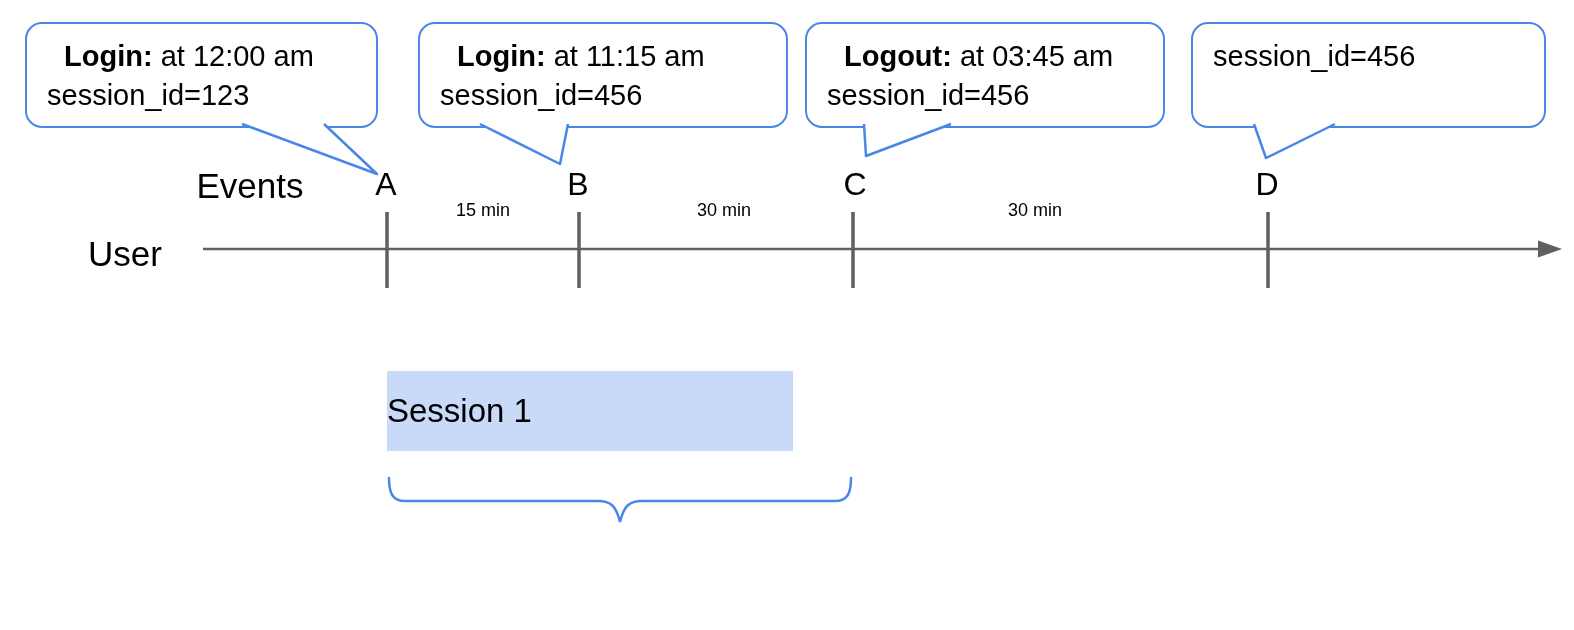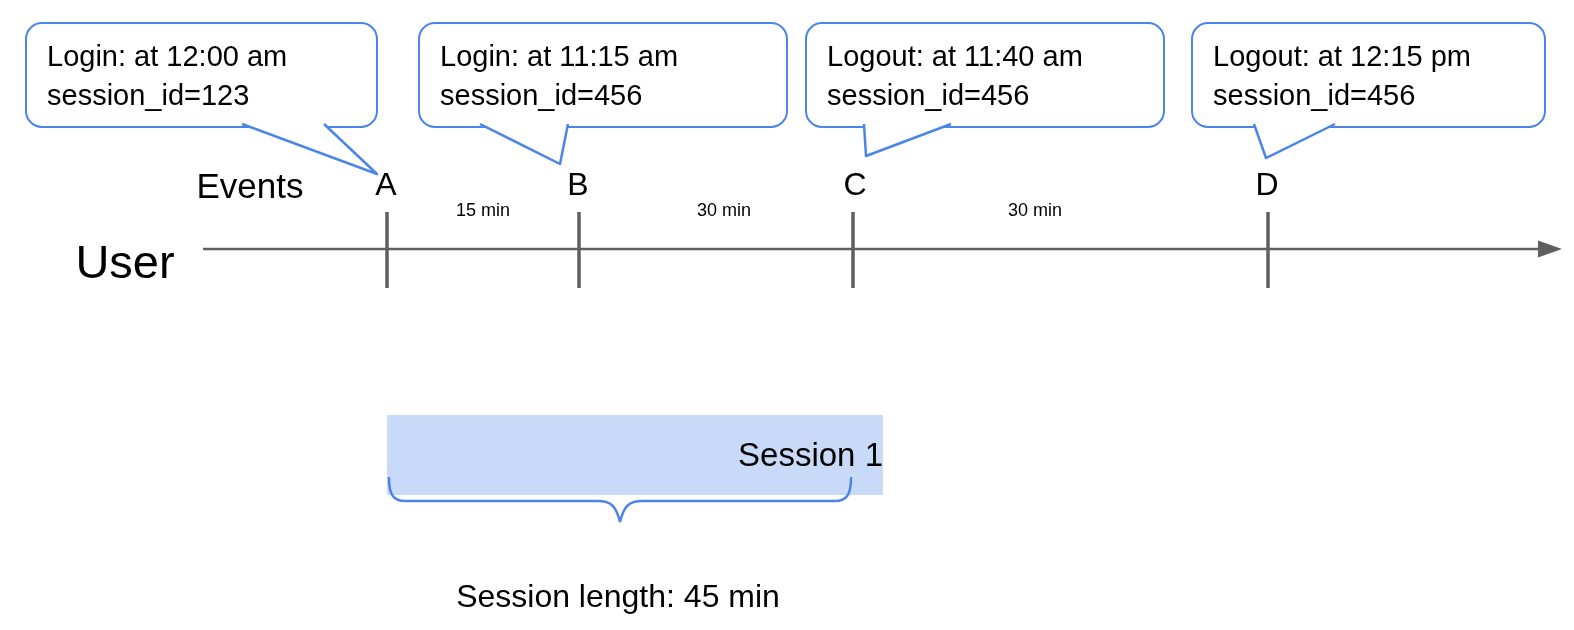--- a/index.html
+++ b/index.html
@@ -7,82 +7,80 @@
     position:relative;width:1574px;height:630px;background:#ffffff;overflow:hidden;
     font-family:"Liberation Sans", sans-serif;color:#000;
   }
   
   .bubble{
     position:absolute;top:22px;height:106px;box-sizing:border-box;
     background:#fff;border:2.5px solid #4a86e8;border-radius:17px;
     padding:13px 20px;font-size:29px;line-height:39px;white-space:nowrap;
     z-index:1;
   }
-  .bubble b{font-weight:normal;}
+  .bubble b{font-weight:bold;margin-left:17px;}
   .b1{left:25px;width:353px;}
   .b2{left:418px;width:370px;}
   .b3{left:805px;width:360px;}
   .b4{left:1191px;width:355px;}
   
   .overlay{position:absolute;left:0;top:0;z-index:5;pointer-events:none;}
   
   .lbl{position:absolute;transform:translateX(-50%);white-space:nowrap;z-index:2;}
   .lbl-events{left:216px;top:166px;font-size:35px;margin-left:34px;}
-  .lbl-user{left:125px;top:234px;font-size:47px;}
+  .lbl-user{left:125px;top:234px;font-size:35px;}
   .lbl-event{top:166px;font-size:32px;}
   .lbl-interval{top:200px;font-size:18px;}
   .ev-a{left:386px;} .ev-b{left:578px;} .ev-c{left:855px;} .ev-d{left:1267px;}
   .iv-1{left:483px;} .iv-2{left:724px;} .iv-3{left:1035px;}
   
   .session-box{
-    position:absolute;left:387px;top:371px;width:496px;height:80px;
-    background:#c9daf8;display:flex;align-items:center;justify-content:flex-end;
-    font-size:33px;z-index:1;margin-top:44px;
+    position:absolute;left:387px;top:371px;width:406px;height:80px;
+    background:#c9daf8;display:flex;align-items:center;justify-content:flex-start;
+    font-size:33px;z-index:1;
   }
   .session-length{left:618px;top:578px;font-size:32px;}
 </style>
 </head>
 <body>
 
 <div class="canvas">
 
   <div class="bubble b1">
     <div><b>Login:</b><span> at 12:00 am</span></div>
     <div>session_id=123</div>
   </div>
   <div class="bubble b2">
     <div><b>Login:</b><span> at 11:15 am</span></div>
     <div>session_id=456</div>
   </div>
   <div class="bubble b3">
-    <div><b>Logout:</b><span> at 11:40 am</span></div>
+    <div><b>Logout:</b><span> at 03:45 am</span></div>
     <div>session_id=456</div>
   </div>
   <div class="bubble b4">
-    <div><b>Logout:</b><span> at 12:15 pm</span></div>
     <div>session_id=456</div>
   </div>
 
   <div class="lbl lbl-events">Events</div>
   <div class="lbl lbl-user">User</div>
 
   <div class="lbl lbl-event ev-a">A</div>
   <div class="lbl lbl-event ev-b">B</div>
   <div class="lbl lbl-event ev-c">C</div>
   <div class="lbl lbl-event ev-d">D</div>
 
   <div class="lbl lbl-interval iv-1">15 min</div>
   <div class="lbl lbl-interval iv-2">30 min</div>
   <div class="lbl lbl-interval iv-3">30 min</div>
 
   <div class="session-box">
     <span>Session 1</span>
   </div>
 
-  <div class="lbl session-length">Session length: 45 min</div>
 
   <svg class="overlay" width="1574" height="630" viewBox="0 0 1574 630">
 
     <path d="M 242,124 L 377,174 L 324,124" fill="#ffffff" stroke="#4a86e8" stroke-width="2.5" stroke-linejoin="round"></path>
     <path d="M 480,124 L 560,164 L 568,124" fill="#ffffff" stroke="#4a86e8" stroke-width="2.5" stroke-linejoin="round"></path>
     <path d="M 864,124 L 866,156 L 951,124" fill="#ffffff" stroke="#4a86e8" stroke-width="2.5" stroke-linejoin="round"></path>
     <path d="M 1254,124 L 1266,158 L 1335,124" fill="#ffffff" stroke="#4a86e8" stroke-width="2.5" stroke-linejoin="round"></path>
 
     <line x1="203" y1="249" x2="1540" y2="249" stroke="#5f5f5f" stroke-width="2.5"></line>
     <polygon points="1538,240.5 1562,249 1538,257.5" fill="#5f5f5f"></polygon>

